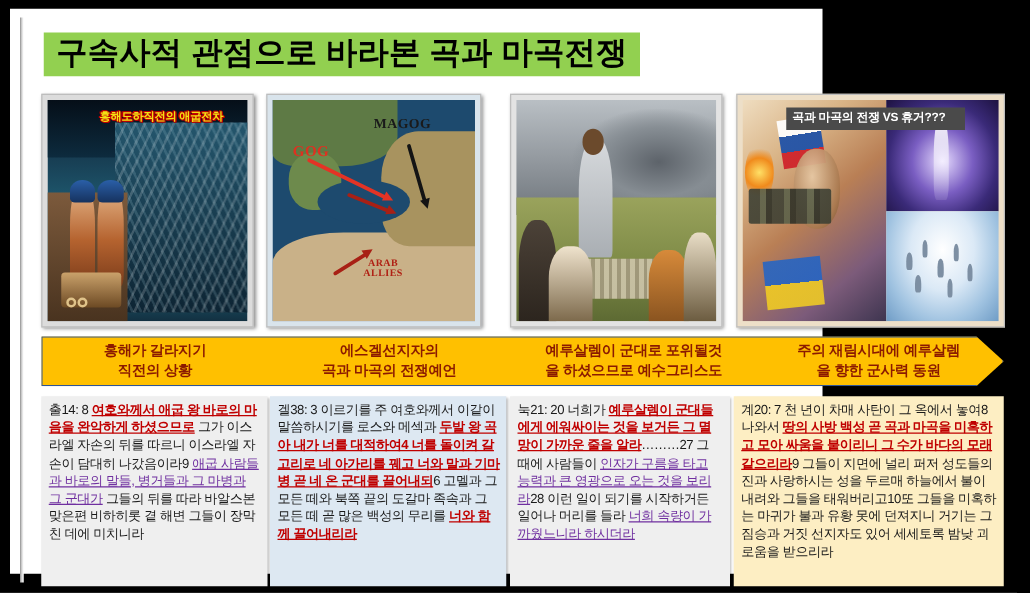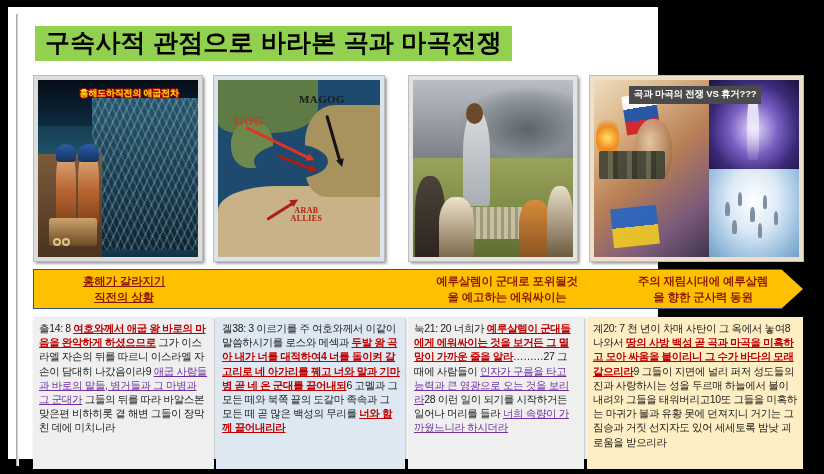--- a/index.html
+++ b/index.html
@@ -115,31 +115,31 @@
      background:radial-gradient(circle,#ffe066 0%,#f08a1c 45%,rgba(210,70,20,0) 74%);}
   .p4-ukr{position:absolute;left:16%;bottom:6%;width:40%;height:22%;transform:rotate(-6deg);
      background:linear-gradient(180deg,#1f64c8 0 50%,#f5d020 50% 100%);opacity:.85;}
   .p4-rt{position:absolute;right:0;top:0;width:44%;height:50%;
      background:radial-gradient(ellipse at 50% 55%,#e7dcff 0%,#7a5ec2 38%,#3a2a78 68%,#1d1240 100%);}
   .p4-beam{position:absolute;left:42%;top:12%;width:14%;height:78%;
      background:linear-gradient(180deg,#ffffff,rgba(255,255,255,.1));border-radius:50% 50% 20% 20%;}
   .p4-rb{position:absolute;right:0;bottom:0;width:44%;height:50%;
      background:radial-gradient(ellipse at 50% 35%,#ffffff 0%,#dbe9f6 40%,#9fc2e0 72%,#6f9cc6 100%);}
   .p4-fig{position:absolute;width:5%;height:16%;background:#7d8fa3;border-radius:50% 50% 30% 30%;}
-  .p4-cap{position:absolute;left:17%;top:6px;padding:2px 5px 3px 5px;background:#4a4a4a;
+  .p4-cap{position:absolute;left:17%;top:6px;padding:2px 16px 3px 5px;background:#4a4a4a;
      color:#ffffff;font-size:9.5px;font-weight:bold;white-space:nowrap;letter-spacing:-.2px;}
 
   
   #caption-banner{position:absolute;left:25px;top:262px;width:770px;height:40px;
      background:#ffc000;border:1px solid #2f5597;box-sizing:border-box;
      clip-path:polygon(0 0, calc(100% - 22px) 0, 100% 50%, calc(100% - 22px) 100%, 0 100%);
      box-shadow:1px 1px 2px rgba(0,0,0,.4);}
   .cap-cell{position:absolute;top:4px;height:32px;color:#8b1a00;font-size:11.5px;
      font-weight:bold;line-height:15.5px;text-align:center;letter-spacing:-.2px;}
-  #cap-1{left:0px;width:180px;text-decoration:underline;}
+  #cap-1{left:0px;width:180px;}
   #cap-2{left:180px;width:195px;}
   #cap-3{left:375px;width:196px;}
   #cap-4{left:571px;width:196px;}
 
   
   .txt{position:absolute;top:310px;height:152px;box-sizing:border-box;
      padding:4px 5px 3px 6px;font-size:10.5px;line-height:14.2px;color:#1a1a1a;
      letter-spacing:-.35px;word-break:break-all;overflow:hidden;
      box-shadow:1px 1px 2px rgba(0,0,0,.28);}
   #txt-1{left:25px;width:181px;background:#efefef;}
@@ -240,23 +240,27 @@
         </div>
         <div class="p4-cap">곡과 마곡의 전쟁 VS 휴거???</div>
       </div>
     </div>
 
     <div id="caption-banner">
       <div class="cap-cell" id="cap-1">
         <div>홍해가 갈라지기</div>
         <div>직전의 상황</div>
       </div>
+      <div class="cap-cell" id="cap-2">
+        <div>에스겔선지자의</div>
+        <div>곡과 마곡의 전쟁예언</div>
+      </div>
       <div class="cap-cell" id="cap-3">
         <div>예루살렘이 군대로 포위될것</div>
-        <div>을 예고하는 에워싸이는</div>
+        <div>을 하셨으므로 예수그리스도</div>
       </div>
       <div class="cap-cell" id="cap-4">
         <div>주의 재림시대에 예루살렘</div>
         <div>을 향한 군사력 동원</div>
       </div>
     </div>
 
     <div class="txt" id="txt-1" style="background: rgb(239, 239, 239);"><span class="ref">출14: 8  </span><span class="em-red">여호와께서 애굽 왕 바로의 마음을 완악하게 하셨으므로</span><span class="ref"> 그가 이스라엘 자손의 뒤를 따르니 이스라엘 자손이 담대히 나갔음이라</span><span class="ref">9  </span><span class="em-purple">애굽 사람들과 바로의 말들, 병거들과 그 마병과 그 군대가</span><span class="ref"> 그들의 뒤를 따라 바알스본 맞은편 비하히롯 곁 해변 그들이 장막 친 데에 미치니라</span></div>
     <div class="txt" id="txt-2" style="background: rgb(221, 232, 242);"><span class="ref">겔38: 3  이르기를 주 여호와께서 이같이 말씀하시기를 로스와 메섹과 </span><span class="em-red">두발 왕 곡아 내가 너를 대적하여4  너를 돌이켜 갈고리로 네 아가리를 꿰고 너와 말과 기마병 곧 네 온 군대를 끌어내되</span><span class="ref">6  고멜과 그 모든 떼와 북쪽 끝의 도갈마 족속과 그 모든 떼 곧 많은 백성의 무리를 </span><span class="em-red">너와 함께 끌어내리라</span></div>
     <div class="txt" id="txt-3" style="background: rgb(239, 239, 239);"><span class="ref">눅21: 20  너희가 </span><span class="em-red">예루살렘이 군대들에게 에워싸이는 것을 보거든 그 멸망이 가까운 줄을 알라</span><span class="ref">………27  그 때에 사람들이 </span><span class="em-purple">인자가 구름을 타고 능력과 큰 영광으로 오는 것을 보리라</span><span class="ref">28  이런 일이 되기를 시작하거든 일어나 머리를 들라 </span><span class="em-purple">너희 속량이 가까웠느니라 하시더라</span></div>

